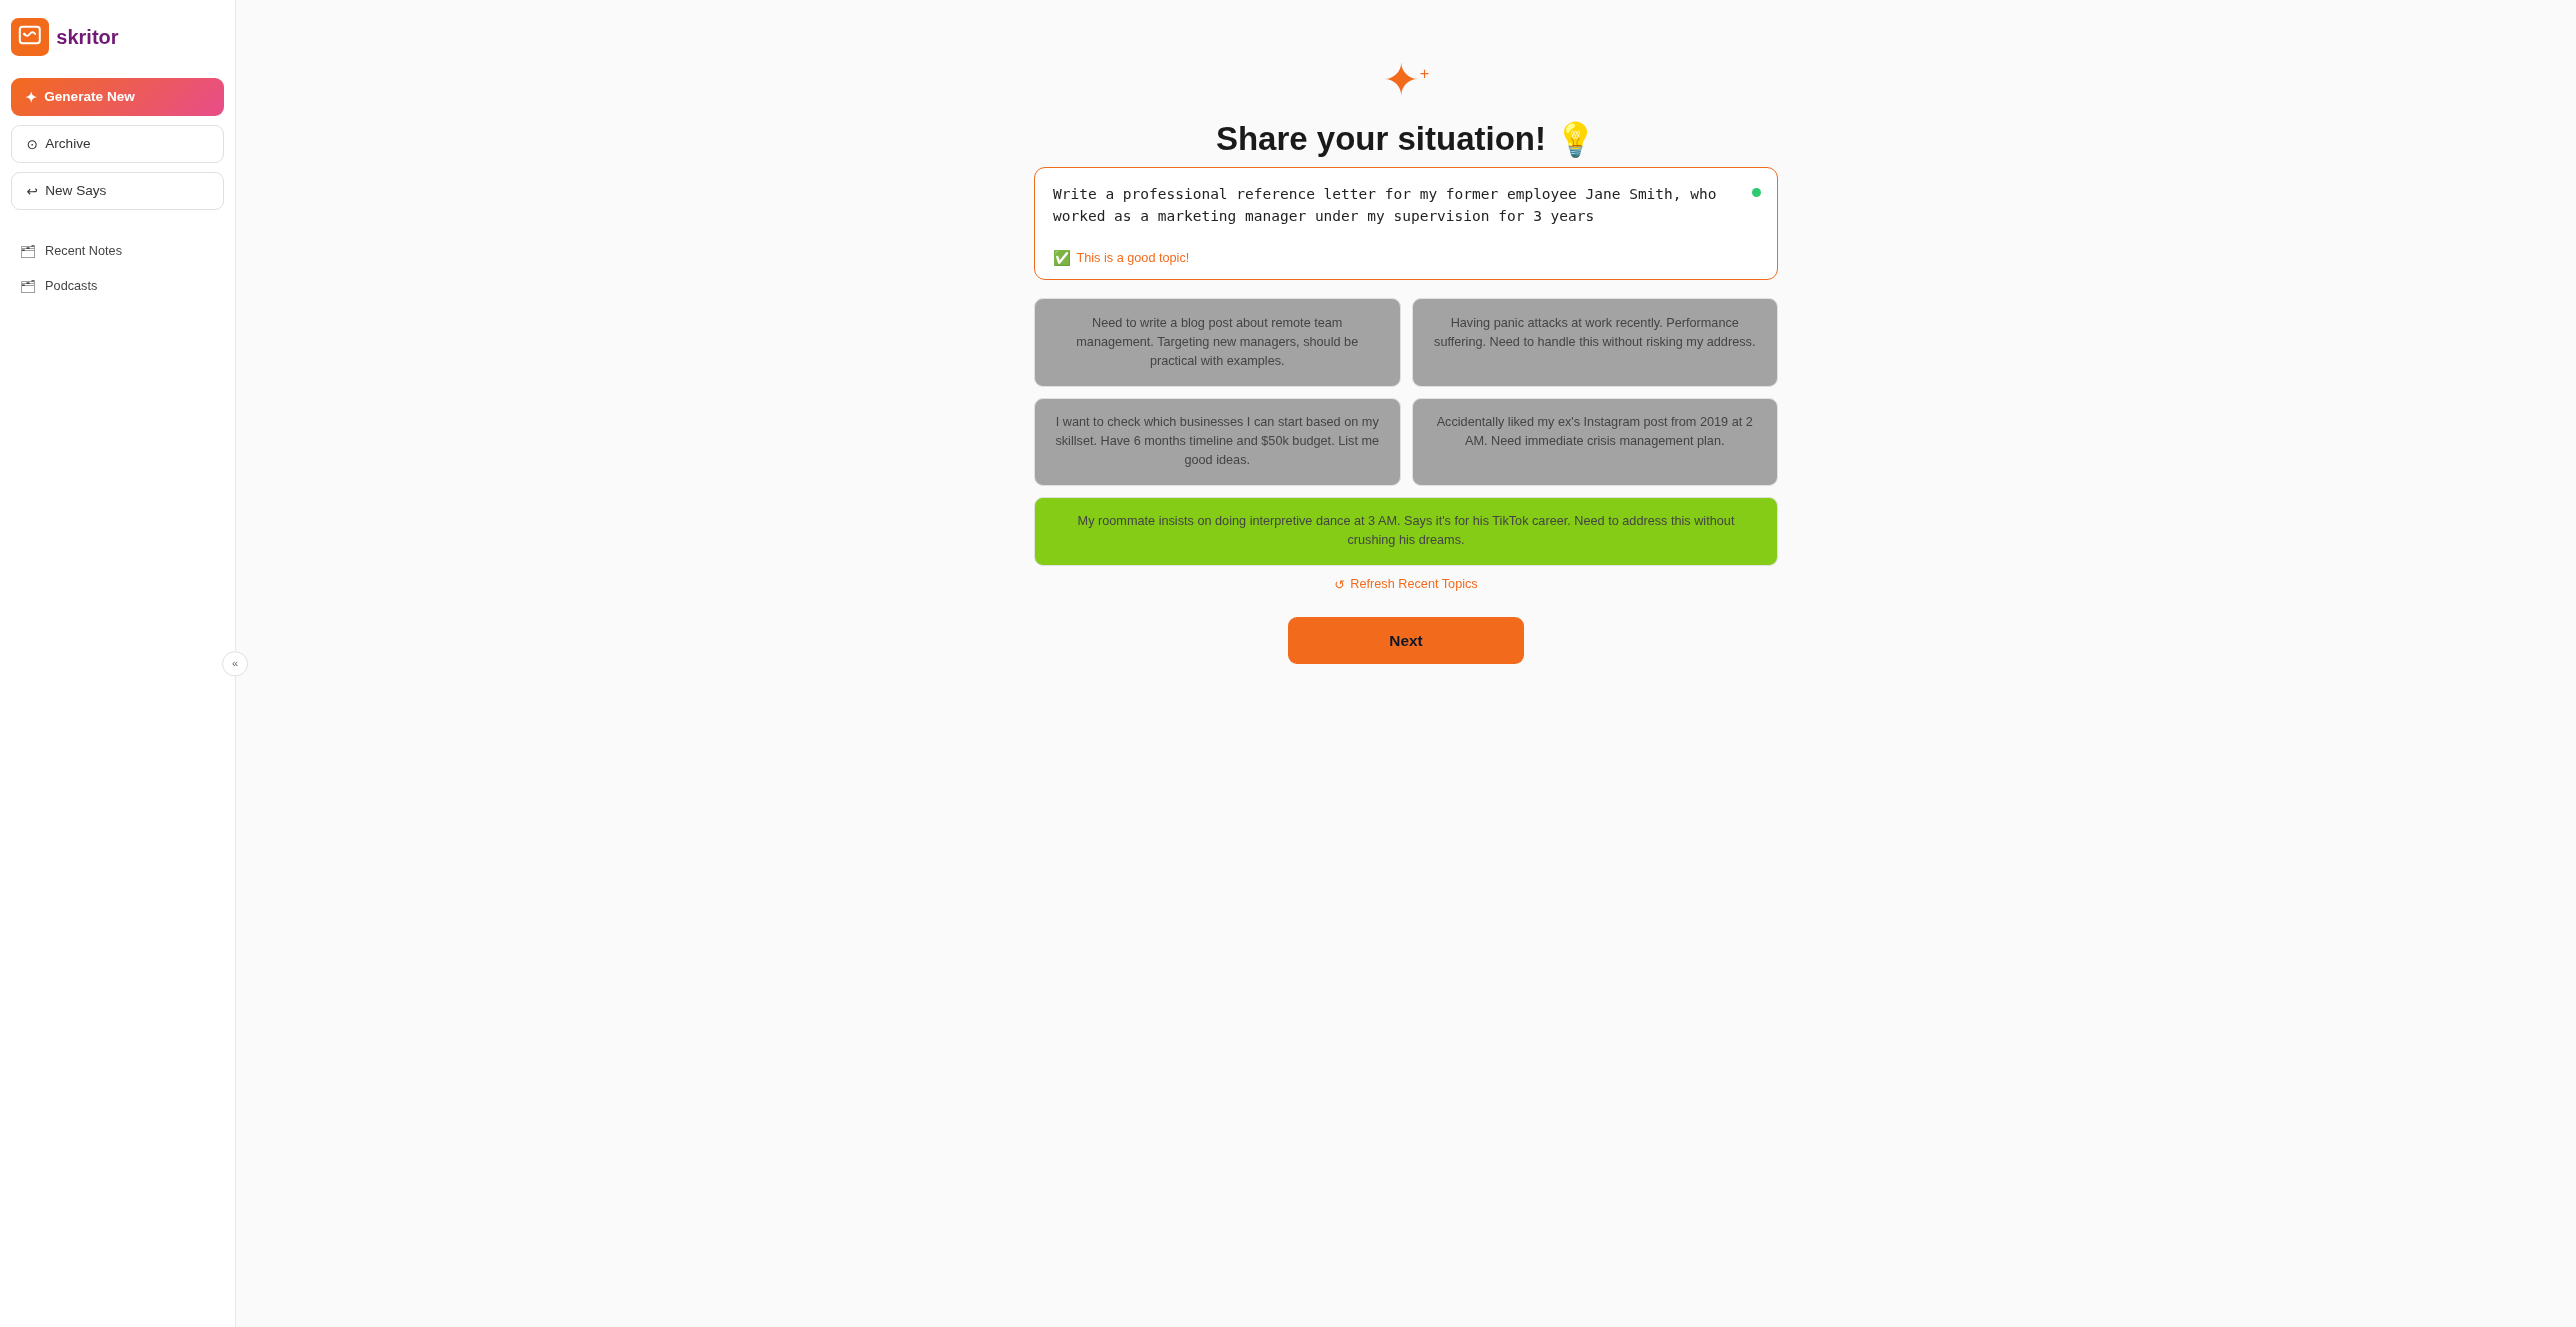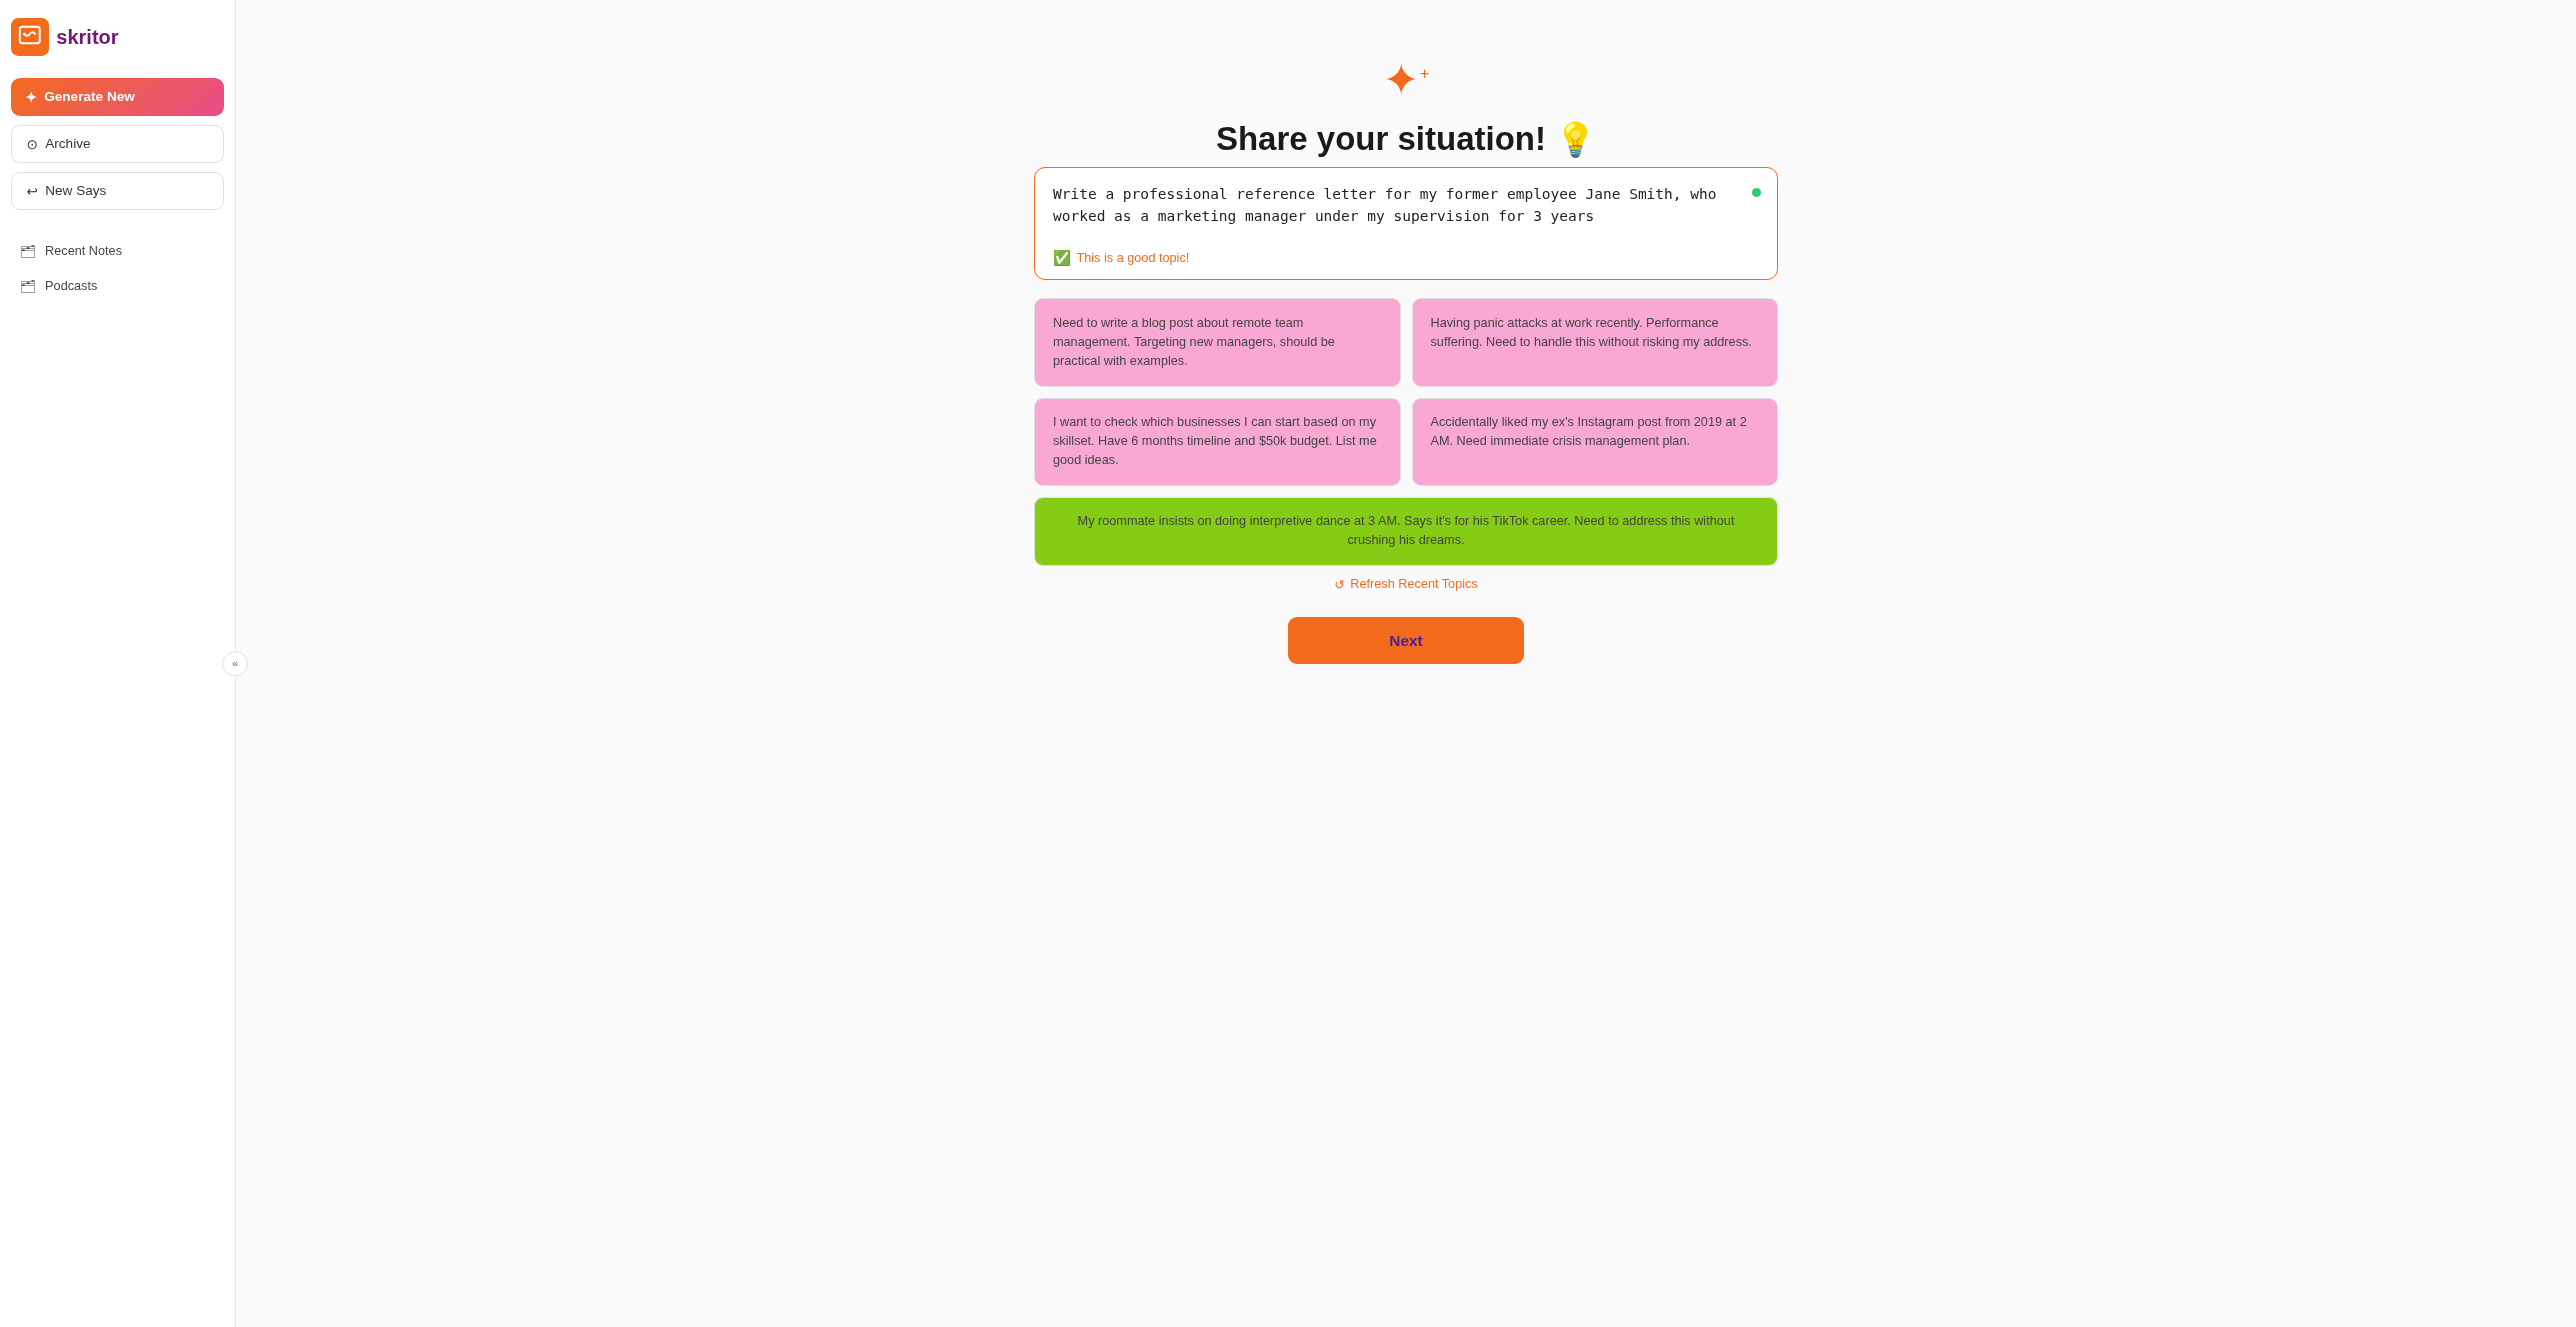--- a/index.html
+++ b/index.html
@@ -184,27 +184,27 @@
     .examples-grid {
       width: 100%;
       max-width: 744px;
       display: grid;
       grid-template-columns: 1fr 1fr;
       gap: 11px;
       margin-bottom: 11px;
     }
 
     .example-card {
-      background: #f9a8d4;
+      background: #a3a3a3;
       border: 0.9px solid #e0e0e0;
       border-radius: 9px;
       padding: 14.5px 18px;
       font-size: 12.7px;
       color: #444;
-      text-align: left;
+      text-align: center;
       cursor: pointer;
       line-height: 1.5;
       transition: border-color 0.2s;
     }
 
     .example-card-wide {
       background: #84cc16;
       border: 0.9px solid #e0e0e0;
       border-radius: 9px;
       padding: 14.5px 18px;
@@ -226,21 +226,21 @@
       cursor: pointer;
       display: flex;
       align-items: center;
       gap: 5.4px;
       margin-bottom: 25.4px;
       text-decoration: none;
     }
 
     .next-btn {
       background: #f26b1d;
-      color: #4c1d95;
+      color: #0f172a;
       border: none;
       border-radius: 9px;
       padding: 14.5px 73px;
       font-size: 15.4px;
       font-weight: 600;
       cursor: pointer;
       min-width: 236px;
     }
   </style>
 </head>

